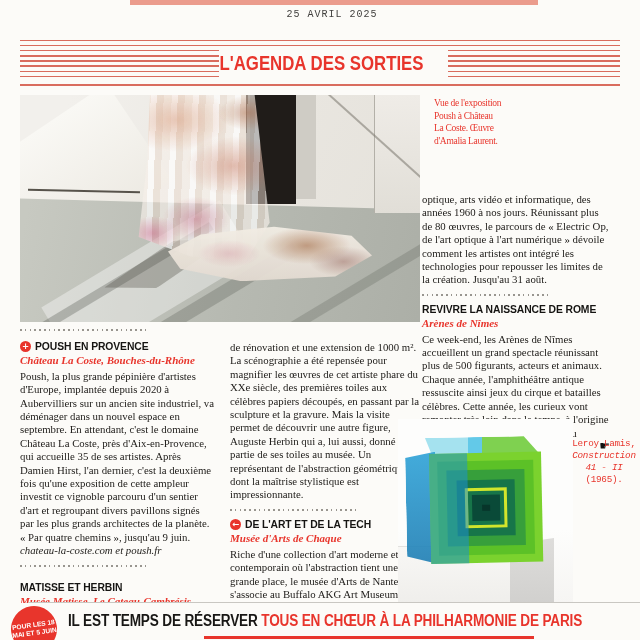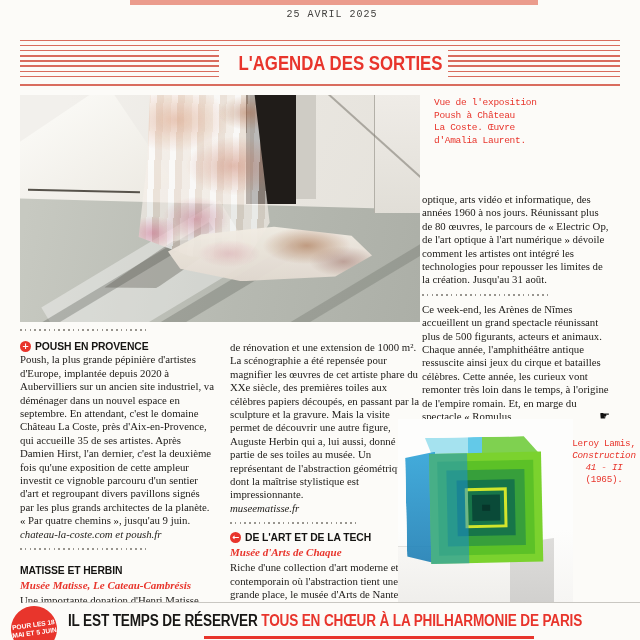--- a/index.html
+++ b/index.html
@@ -14,21 +14,21 @@
        font-family:"Liberation Mono",monospace;font-size:10px;letter-spacing:1px;
        color:#403f3d;transform:translateX(12px);}
 
   .band{position:absolute;left:20px;top:40px;width:600px;height:38px;}
   .stripes{background:repeating-linear-gradient(to bottom,#d96c5e 0 1.3px,rgba(0,0,0,0) 1.3px 5.1px);}
   .band-full{position:absolute;left:0;right:0;top:0;height:10px;}
   .band-left{position:absolute;left:0;top:0;width:212px;height:38px;}
   .band-right{position:absolute;right:0;top:0;width:172px;height:38px;}
   .band-titlebox{position:absolute;left:calc(50% + 11px);transform:translateX(-50%);
        bottom:0;height:29px;width:224px;background:#fcfbf8;
-       display:flex;align-items:center;justify-content:flex-start;}
+       display:flex;align-items:center;justify-content:flex-end;}
   .band-title{font-family:"Liberation Sans",sans-serif;font-weight:700;font-size:20px;
        color:#e8352c;white-space:nowrap;transform:scaleX(.84);letter-spacing:0px;}
   .band-underline{position:absolute;left:20px;top:84px;width:600px;height:1.5px;background:#d96c5e;}
 
   
   .photo{position:absolute;left:20px;top:95px;width:400px;height:227px;overflow:hidden;
        background:linear-gradient(115deg,#f2f0ec 10%,#e9e6e0 55%,#e4e1da);}
   .ph-wedge{position:absolute;left:-14%;top:14%;width:48%;height:52%;
        background:linear-gradient(#f9f8f4,#edeae3);transform:rotate(-34deg);}
   .ph-floor{position:absolute;left:-4%;bottom:-4%;width:108%;height:56%;
@@ -63,21 +63,21 @@
         radial-gradient(24% 38% at 86% 66%, rgba(148,98,88,.5), rgba(0,0,0,0) 70%),
         radial-gradient(22% 34% at 30% 52%, rgba(206,138,150,.38), rgba(0,0,0,0) 70%),
         linear-gradient(#f3ede5,#e3dbd1);
        clip-path:polygon(0 48%,16% 18%,52% 4%,90% 20%,100% 55%,82% 92%,36% 100%,6% 78%);}
   .fabric-shadow{position:absolute;left:20%;top:66%;width:34%;height:16%;
        background:rgba(82,80,72,.35);transform:rotate(-24deg);
        clip-path:polygon(0 40%,60% 0,100% 55%,35% 100%);}
 
   
   .photo-caption{position:absolute;left:434px;top:97px;width:185px;
-       font-family:Liberation Mono, monospace;font-size:9.5px;line-height:12.5px;
+       font-family:Liberation Serif, serif;font-size:9.5px;line-height:12.5px;
        color:#e8352c;letter-spacing:-0.3px;}
 
   
   .col{position:absolute;font-size:10.8px;line-height:13.4px;color:#23211e;}
   .col-left{left:20px;top:329px;width:194px;}
   .col-mid{left:230px;top:341px;width:191px;}
   .col-right{left:422px;top:193px;width:189px;}
   .dots{height:2px;width:130px;
        background:repeating-linear-gradient(to right,#98958f 0 1.6px,rgba(0,0,0,0) 1.6px 4.8px);}
   .sec-head{display:flex;align-items:center;gap:4px;margin-top:9px;}
@@ -170,46 +170,50 @@
 </div>
 
 <div class="photo-caption preline">Vue de l'exposition
 Poush à Château
 La Coste. Œuvre
 d'Amalia Laurent.</div>
 
 <div class="col col-right">
   <p><span>optique, arts vidéo et informatique, des années 1960 à nos jours. Réunissant plus de 80 œuvres, le parcours de « Electric Op, de l'art optique à l'art numérique » dévoile comment les artistes ont intégré les technologies pour repousser les limites de la création. Jusqu'au 31 août. </span></p>
   <div class="dots mt7" style="margin-bottom:7px;"></div>
+  <div class="sec-head" style="margin-top:0;">
+    <span class="sec-title">REVIVRE LA NAISSANCE DE ROME</span>
+  </div>
+  <p class="venue">Arènes de Nîmes</p>
   <p class="body-cont">
     <span>Ce week-end, les Arènes de Nîmes accueillent un grand spectacle réunissant plus de 500 figurants, acteurs et animaux. Chaque année, l'amphithéâtre antique ressuscite ainsi jeux du cirque et batailles célèbres. Cette année, les curieux vont remonter très loin dans le temps, à l'origine de l'empire romain. Et, en marge du spectacle « Romulus,</span>
     <span class="manicule">☛</span>
   </p>
 </div>
 
 <div class="col col-left">
   <div class="dots" style="margin-bottom:9px;"></div>
   <div class="sec-head" style="margin-top:0;">
     <span class="icon-circle">+</span>
     <span class="sec-title">POUSH EN PROVENCE</span>
   </div>
+  <p class="venue">Château La Coste, Bouches-du-Rhône</p>
   <p>
     <span>Poush, la plus grande pépinière d'artistes d'Europe, implantée depuis 2020 à Aubervilliers sur un ancien site industriel, va déménager dans un nouvel espace en septembre. En attendant, c'est le domaine Château La Coste, près d'Aix-en-Provence, qui accueille 35 de ses artistes. Après Damien Hirst, l'an dernier, c'est la deuxième fois qu'une exposition de cette ampleur investit ce vignoble parcouru d'un sentier d'art et regroupant divers pavillons signés par les plus grands architectes de la planète. « Par quatre chemins », jusqu'au 9 juin. </span><i class="site">chateau-la-coste.com et poush.fr</i>
   </p>
   <div class="dots mt7" style="margin-bottom:7px;"></div>
   <div class="sec-head" style="margin-top:14px;">
     <span class="sec-title">MATISSE ET HERBIN</span>
   </div>
   <p class="venue">Musée Matisse, Le Cateau-Cambrésis</p>
   <p>Une importante donation d'Henri Matisse avait donné vie, dans sa ville natale, à ce beau musée qui vient de rouvrir après de gros travaux</p>
 </div>
 
 <div class="col col-mid">
   <p><span>de rénovation et une extension de 1000 m². La scénographie a été repensée pour magnifier les œuvres de cet artiste phare du XXe siècle, des premières toiles aux célèbres papiers découpés, en passant par la sculpture et la gravure. Mais la visite permet de découvrir une autre figure, Auguste Herbin qui a, lui aussi, donné une partie de ses toiles au musée. Un représentant de l'abstraction géométrique dont la maîtrise stylistique est impressionnante. </span></p>
-  <p class="site">museematisse.fr</p>
   <div class="dots mt7" style="margin-bottom:7px;"></div>
   <div class="sec-head" style="margin-top:0;">
     <span class="icon-circle">←</span>
     <span class="sec-title">DE L'ART ET DE LA TECH</span>
   </div>
   <p class="venue">Musée d'Arts de Chaque</p>
   <p>Riche d'une collection d'art moderne et contemporain où l'abstraction tient une grande place, le musée d'Arts de Nantes s'associe au Buffalo AKG Art Museum de l'État de New York pour proposer une exposition inédite. Celle-ci présente les liens historiques, théoriques et formels entre art</p>
 </div>
 
 <div class="cube-fig">

